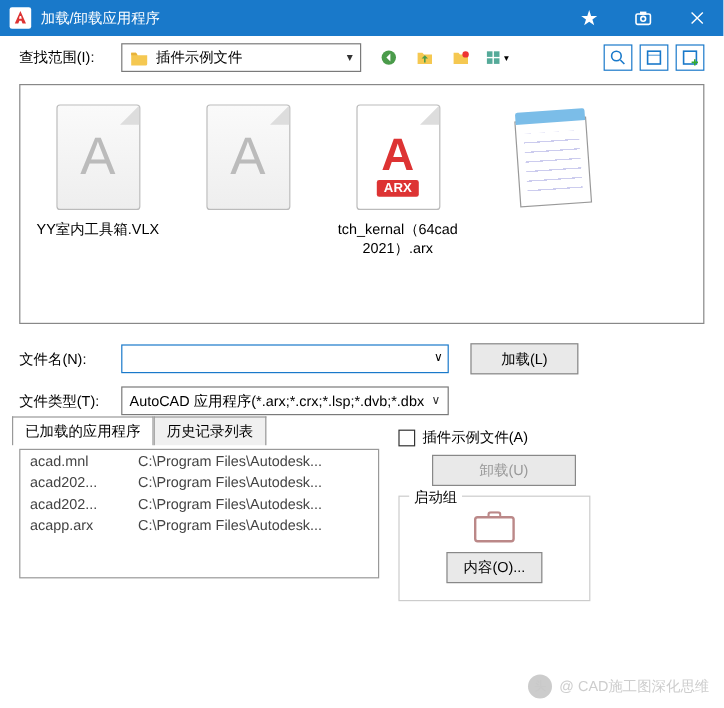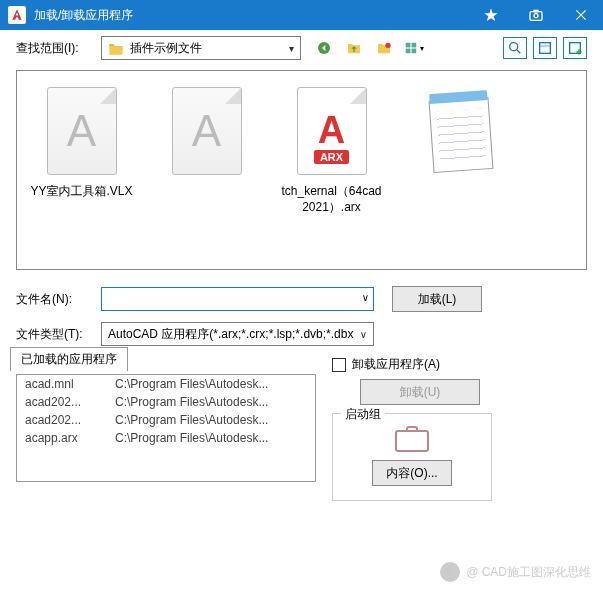--- a/index.html
+++ b/index.html
@@ -224,20 +224,21 @@
     <div class="combo filetype-combo">
       <span>AutoCAD 应用程序(*.arx;*.crx;*.lsp;*.dvb;*.dbx</span>
       <span class="arrow">∨</span>
     </div>
   </div>
 
   <div class="lower">
     <div class="left-group">
       <div class="tab-row">
         <div class="tab active">已加载的应用程序</div>
+        <div class="tab inactive">历史记录列表</div>
       </div>
       <div class="list-box">
         <div class="list-body" id="list-body">
             <div class="list-row">
               <div class="c1">acad.mnl</div>
               <div class="c2">C:\Program Files\Autodesk...</div>
             </div>
             <div class="list-row">
               <div class="c1">acad202...</div>
               <div class="c2">C:\Program Files\Autodesk...</div>
@@ -250,21 +251,21 @@
               <div class="c1">acapp.arx</div>
               <div class="c2">C:\Program Files\Autodesk...</div>
             </div>
           </div>
       </div>
     </div>
 
     <div class="right-col">
       <div class="chk-row">
         <div class="chk"></div>
-        <span>卸载应用程序(A)</span>
+        <span>插件示例文件(A)</span>
       </div>
       <button class="btn btn-dis" style="margin-left:28px;width:120px">卸载(U)</button>
       <div class="startup-group">
         <div class="legend">启动组</div>
         <div class="briefcase">
           <div class="handle"></div>
             <div class="body"></div>
         </div>
         <button class="btn" style="margin:0;min-width:80px">内容(O)...</button>
       </div>

